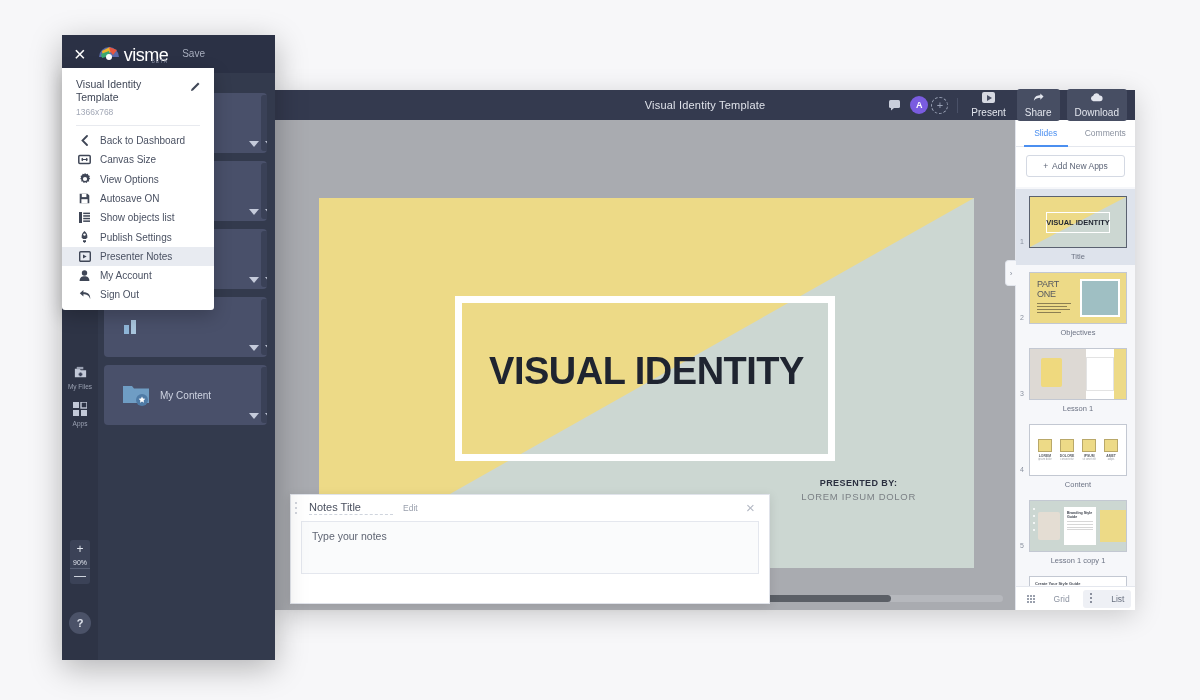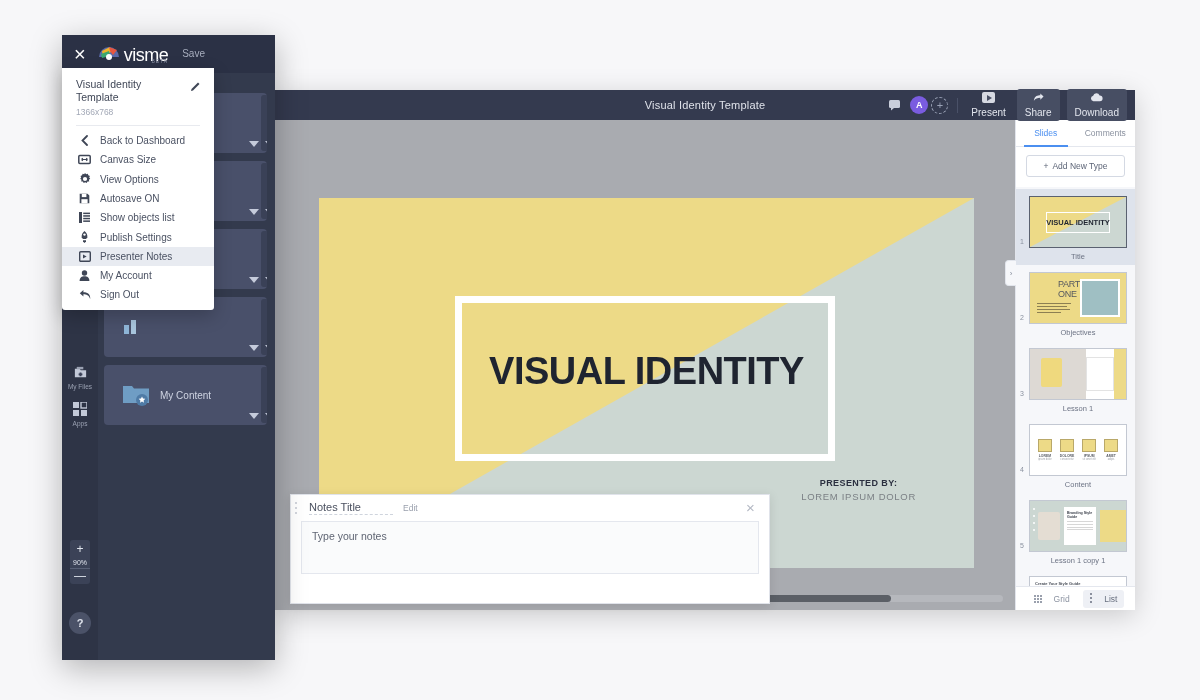--- a/index.html
+++ b/index.html
@@ -149,21 +149,21 @@
   
   .t1 { background: #edda87; }
   .t1 .sage { position: absolute; inset: 0; background: #ccd7d2;
               clip-path: polygon(0 100%, 100% 0, 100% 100%); }
   .t1 .fr { position: absolute; left: 16px; top: 15px; right: 16px; bottom: 14px;
             border: 1.5px solid #fff; }
   .t1 .tt { position: absolute; left: 0; right: 0; top: 21px; text-align: center;
             font-size: 7.5px; font-weight: bold; color: #1f2430; }
   .t2 { background: #edda87; display: flex; }
   .t2 .lft { flex: 1; padding: 7px 0 0 7px; }
-  .t2 .p1 { font-size: 9px; color: #55585f; line-height: 9.5px; letter-spacing: -.3px; margin-left: 21px; }
+  .t2 .p1 { font-size: 9px; color: #55585f; line-height: 9.5px; letter-spacing: -.3px; }
   .t2 .bars { margin-top: 4px; }
   .t2 .bar { height: 1.4px; background: #8c7f52; margin-bottom: 1.6px; }
   .t2 .img { width: 40px; background: #9fbfc3; margin: 6px 6px 6px 0;
              border: 2px solid #fff; }
   .t3 { display: flex; }
   .t3 .photo { flex: 1; background: #ddd9d4; position: relative; }
   .t3 .photo::after { content: ""; position: absolute; left: 20%; top: 18%;
                       width: 38%; height: 58%; background: #efd97e; border-radius: 2px; }
   .t3 .card { width: 28px; background: #fff; margin: 8px 0; border: 1px solid #e3e3e3; }
   .t3 .yel { width: 12px; background: #edda87; }
@@ -189,21 +189,21 @@
   .t5 .dots i { display: block; width: 2px; height: 2px; background: #fff;
                 border-radius: 50%; margin-bottom: 5px; }
   .t6 { background: #fff; padding: 4px 5px; }
   .t6 .h { font-size: 4px; color: #4a4f59; font-weight: bold; }
 
   .sp-footer {
     height: 24px; background: #fff; border-top: 1px solid #e4e7ee;
     display: flex; align-items: center; justify-content: center; gap: 6px;
   }
   .footer-btn {
-    display: flex; align-items: center; gap: 12px;
+    display: flex; align-items: center; gap: 19px;
     font-size: 8.5px; color: #8d94a2; padding: 3px 7px; border-radius: 3px;
   }
   .footer-btn.active { background: #eef0f5; color: #6a7180; }
   .grid-glyph { display: grid; grid-template-columns: repeat(3, 2px);
                 grid-gap: 1px; }
   .grid-glyph i { width: 2px; height: 2px; background: #9aa0ad; display: block; }
   .dots-glyph i { display: block; width: 2.5px; height: 2.5px; border-radius: 50%;
                   background: #6a7180; margin-bottom: 1.5px; }
 
   .panel-collapse {
@@ -397,21 +397,21 @@
         <div class="panel-collapse">›</div>
 
         <div class="sp-tabs">
           <div class="sp-tab active">Slides</div>
           <div class="sp-tab">Comments</div>
         </div>
 
         <div class="add-slide-wrap">
           <div class="add-slide-btn">
             <span>+</span>
-            <span>Add New Type</span>
+            <span>Add New Apps</span>
           </div>
         </div>
 
         <div class="sp-list">
 
           <div class="slide-item selected">
             <div class="slide-num">1</div>
             <div class="thumb t1">
               <div class="sage"></div>
               <div class="fr"></div>

